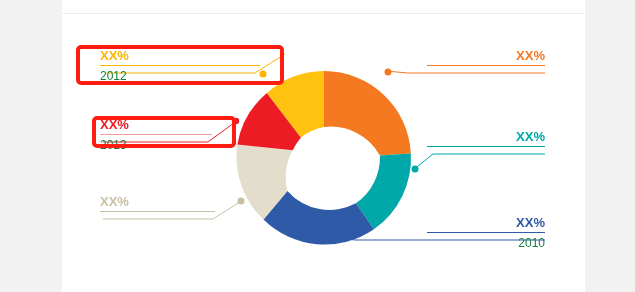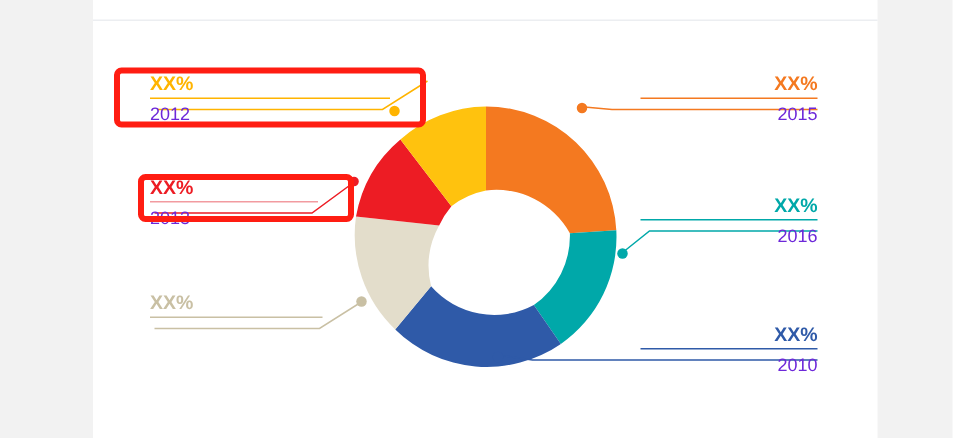--- a/index.html
+++ b/index.html
@@ -73,21 +73,21 @@
     line-height: 15px;
     padding-bottom: 2px;
     white-space: nowrap;
   }
   .label .rule {
     height: 1px;
     width: 100%;
   }
   .label .year {
     font-size: 12px;
-    color: #6d28d9;
+    color: #15803d;
     line-height: 16px;
     padding-top: 2px;
     white-space: nowrap;
   }
   .label.left .pct,
   .label.left .year { text-align: left; }
   .label.right .pct,
   .label.right .year { text-align: right; }
 
   
@@ -188,27 +188,25 @@
     </div>
 
     <div class="label left" style="left:100px; top:168px; width:115px;">
       <div class="pct" style="color:#c9c0a4;">XX%</div>
       <div class="rule" style="background:#c9c0a4;"></div>
     </div>
 
     <div class="label right" style="left:427px; top:22px; width:118px;">
       <div class="pct" style="color:#f47920;">XX%</div>
       <div class="rule" style="background:#f47920;"></div>
-      <div class="year">2015</div>
     </div>
 
     <div class="label right" style="left:427px; top:103px; width:118px;">
       <div class="pct" style="color:#00a8a9;">XX%</div>
       <div class="rule" style="background:#00a8a9;"></div>
-      <div class="year">2016</div>
     </div>
 
     <div class="label right" style="left:427px; top:189px; width:118px;">
       <div class="pct" style="color:#2f5aa8;">XX%</div>
       <div class="rule" style="background:#2f5aa8;"></div>
       <div class="year">2010</div>
     </div>
   </div>
 
   <div class="anno-box" style="left:76px; top:45px; width:208px; height:40px;"></div>

